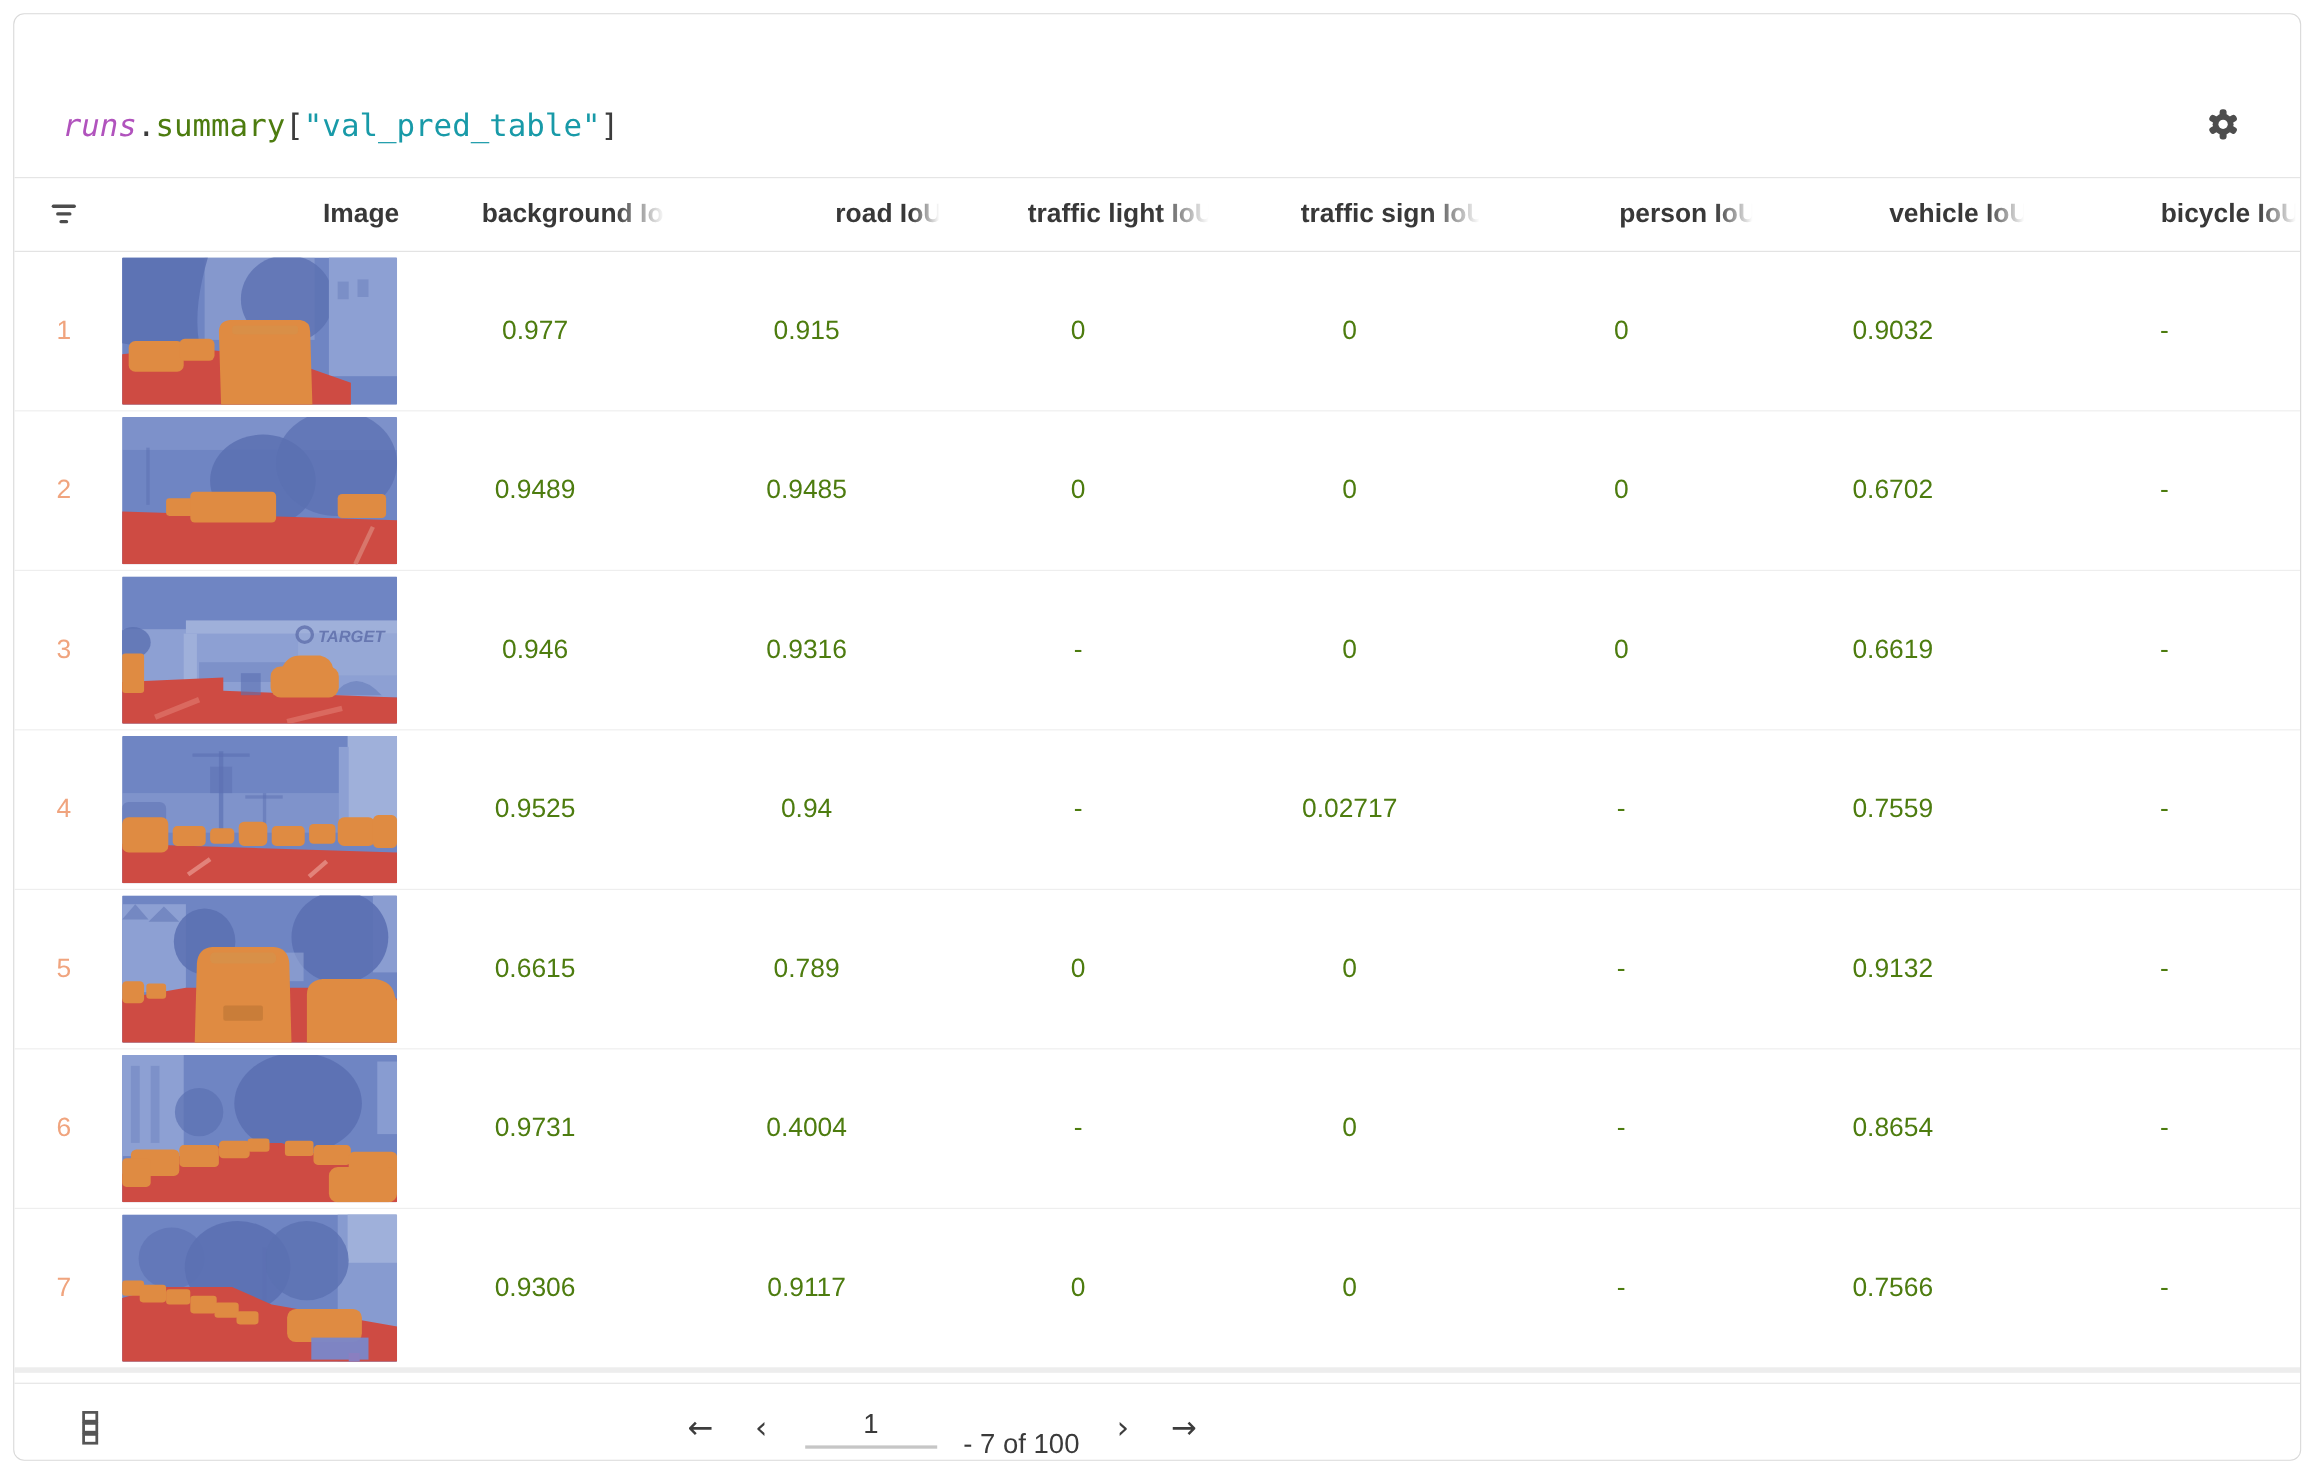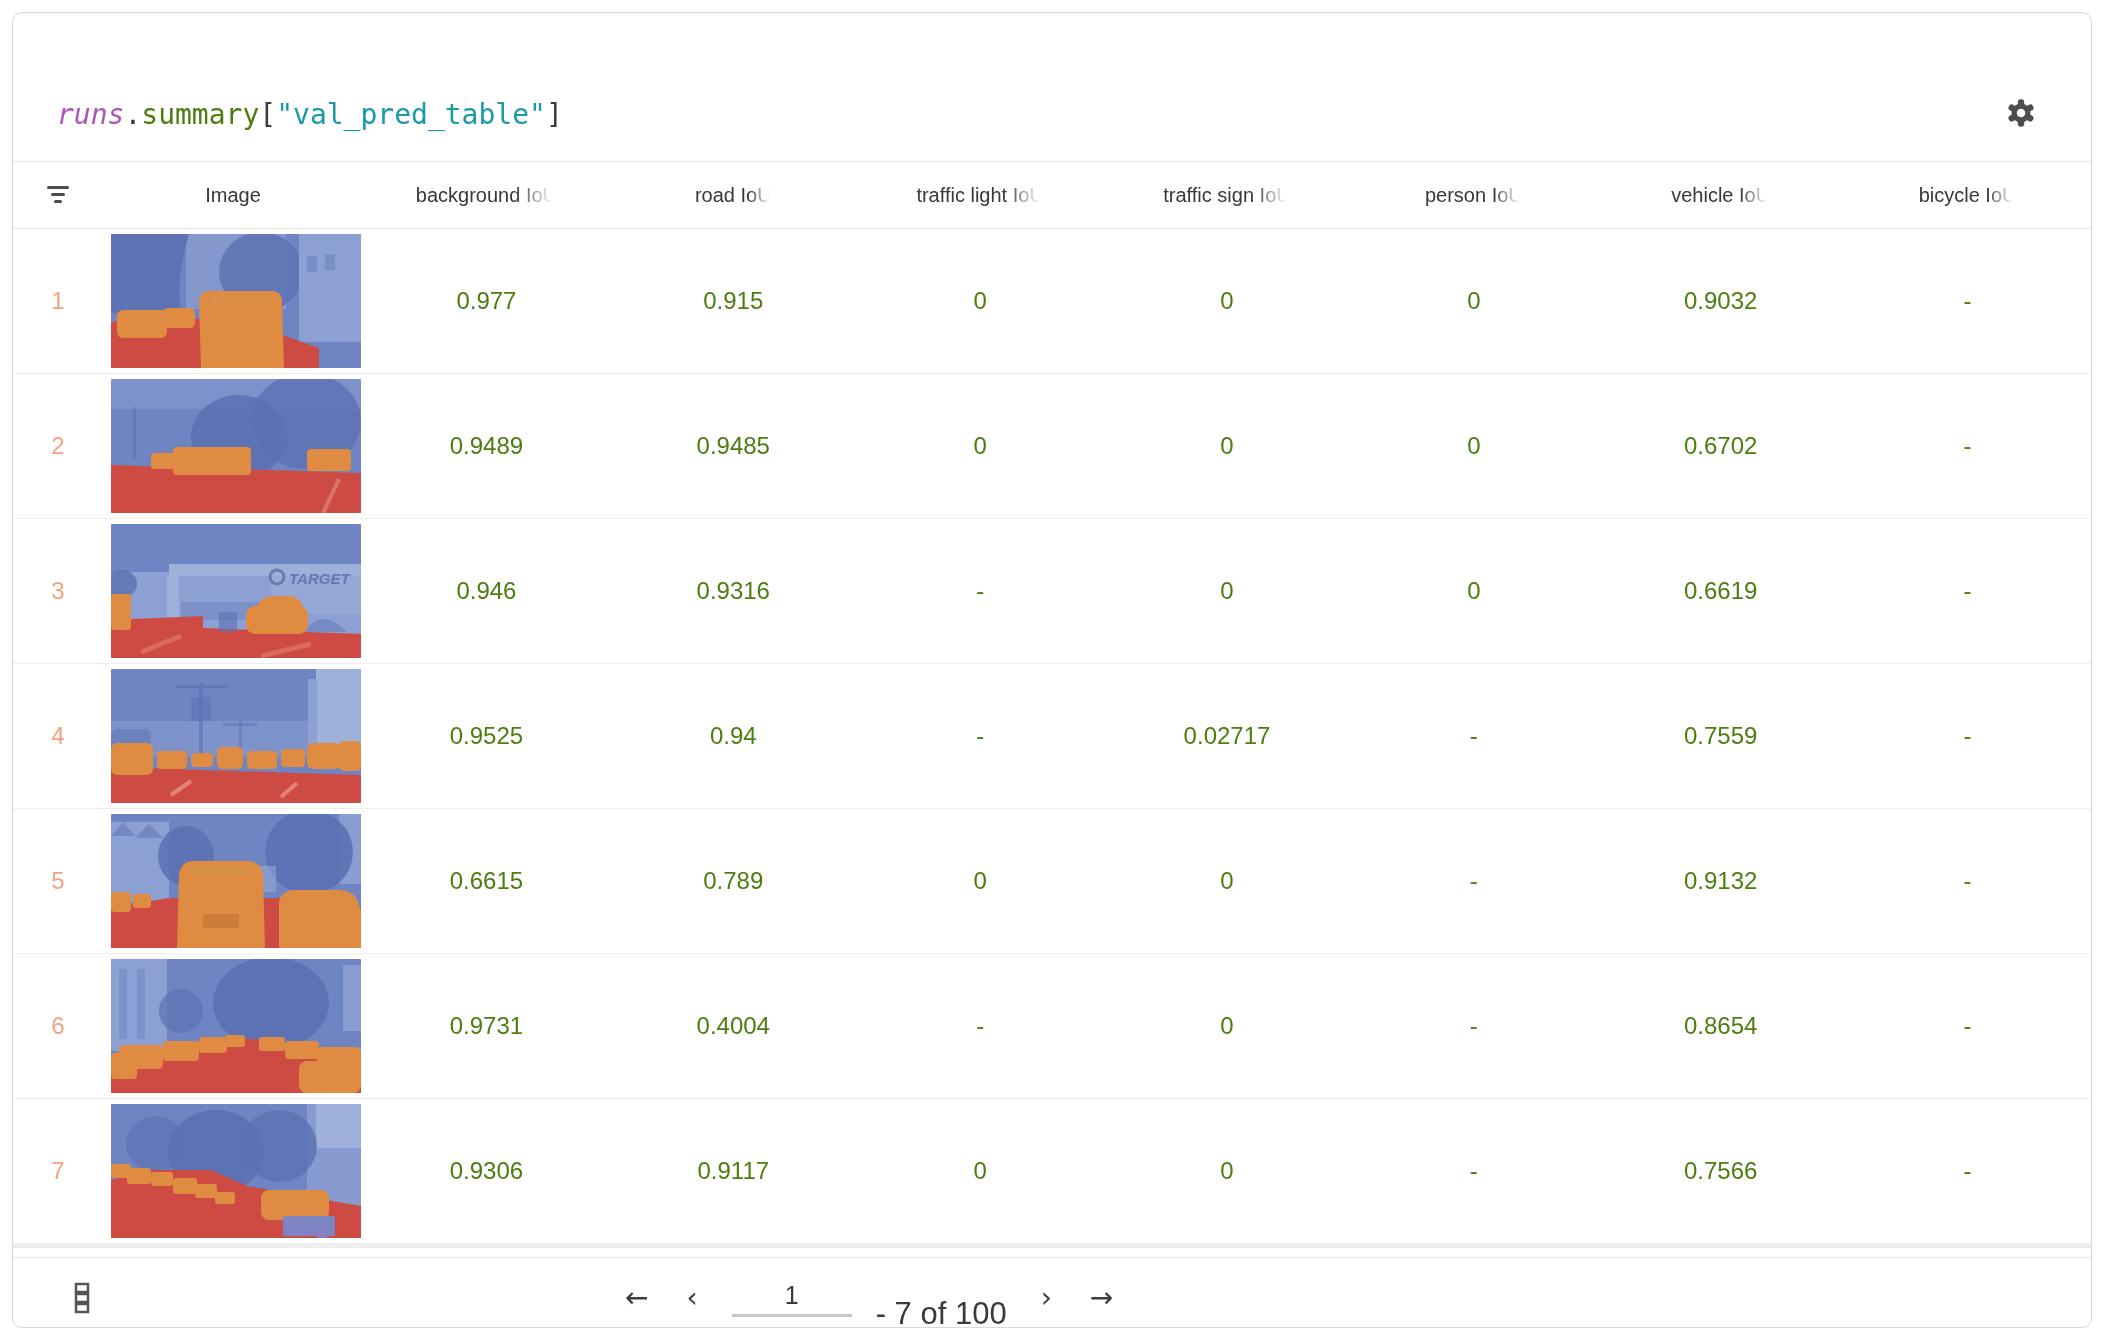--- a/index.html
+++ b/index.html
@@ -13,21 +13,21 @@
   .code{font-family:"DejaVu Sans Mono",monospace;font-size:28px;letter-spacing:0px;color:#3c3c3c;}
   .tok-obj{color:#b153bd;font-style:italic;}
   .tok-plain{color:#3c3c3c;}
   .tok-prop{color:#4d7c0f;}
   .tok-str{color:#189aa8;}
   .gear-btn{background:none;border:none;padding:0;cursor:pointer;line-height:0;}
 
   
   .grid{display:grid;grid-template-columns:90px 260px repeat(7,1fr);align-items:center;}
   .thead{height:66px;border-top:1px solid #e3e3e3;border-bottom:1px solid #e0e0e0;}
-  .th{font-weight:400;font-size:20px;color:#383838;text-align:center;overflow:hidden;white-space:nowrap;cursor:pointer;}
+  .th{font-weight:700;font-size:24px;color:#383838;text-align:right;overflow:hidden;white-space:nowrap;cursor:pointer;}
   .th-label{display:inline-block;max-width:172px;overflow:hidden;white-space:nowrap;vertical-align:bottom;
     -webkit-mask-image:linear-gradient(90deg,#000 70%,rgba(0,0,0,0) 97%);
             mask-image:linear-gradient(90deg,#000 70%,rgba(0,0,0,0) 97%);}
   .c-filter{display:flex;justify-content:center;align-items:center;}
 
   .trow{height:144px;border-bottom:1px solid #ededed;}
   .trow:last-child{border-bottom:none;}
   .c-idx{font-size:24px;color:#f0a47e;text-align:center;}
   .c-img{padding-left:8px;line-height:0;font-style:italic;}
   .thumb{width:250px;height:134px;border-radius:1px;cursor:pointer;}
@@ -40,21 +40,21 @@
   
   .hscroll{height:5px;background:#ededed;margin-top:0px;}
   .tfoot{position:relative;height:80px;margin-top:9px;border-top:1px solid #e3e3e3;
     display:flex;align-items:center;box-sizing:border-box;}
   .foot-left{padding-left:58px;line-height:0;}
   .pager{position:absolute;left:608px;top:0;height:100%;display:flex;align-items:center;gap:30px;}
   .pg-arrow{font-size:28px;color:#3d3d3d;background:none;border:none;cursor:pointer;
     font-family:"DejaVu Sans",sans-serif;padding:0 4px;}
   .page-input{width:120px;border:none;border-bottom:3px solid #c6c6c6;text-align:center;
     font-size:25px;color:#3a3a3a;font-family:"Liberation Sans",sans-serif;outline:none;padding:2px 0 4px 0;}
-  .range-label{font-size:31px;color:#3a3a3a;margin-left:-6px;margin-top:32px;}
+  .range-label{font-size:25px;color:#3a3a3a;margin-left:-6px;margin-top:32px;}
   .foot-right{margin-left:auto;display:flex;gap:44px;padding-right:40px;}
   .foot-link{font-size:24px;color:#3a3a3a;background:none;border:none;cursor:pointer;
     font-family:"Liberation Sans",sans-serif;padding:0;}
 </style>
 </head>
 <body>
 
 <div class="card">
 
   <div class="panel-header">

